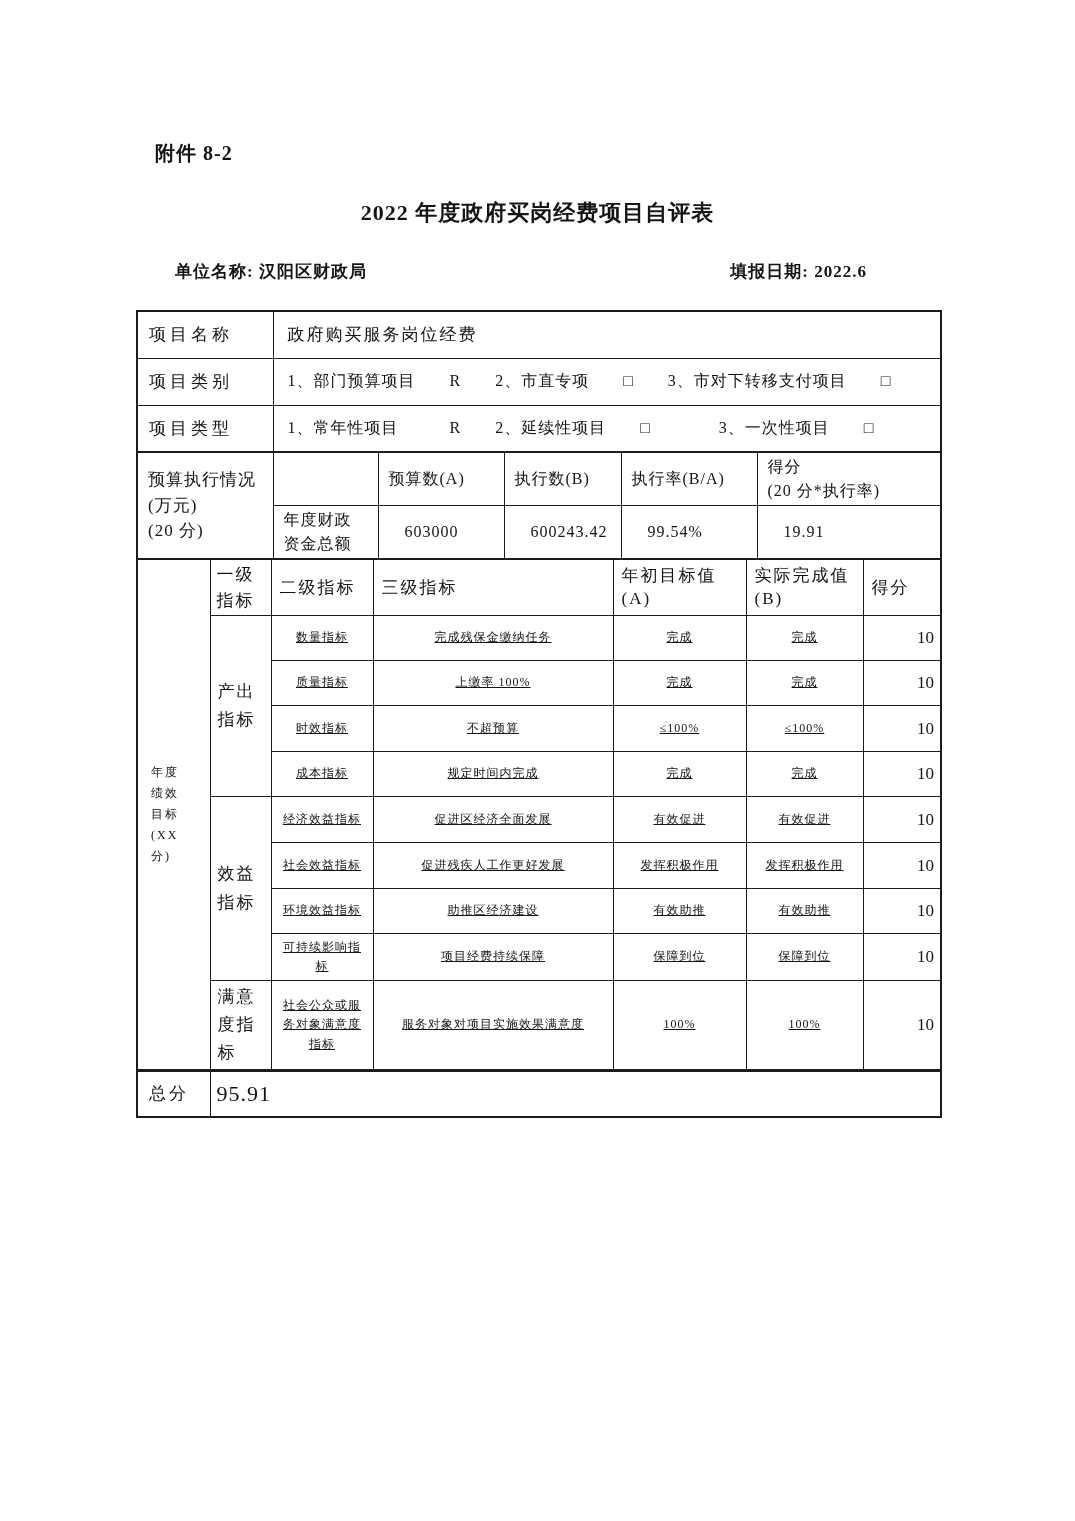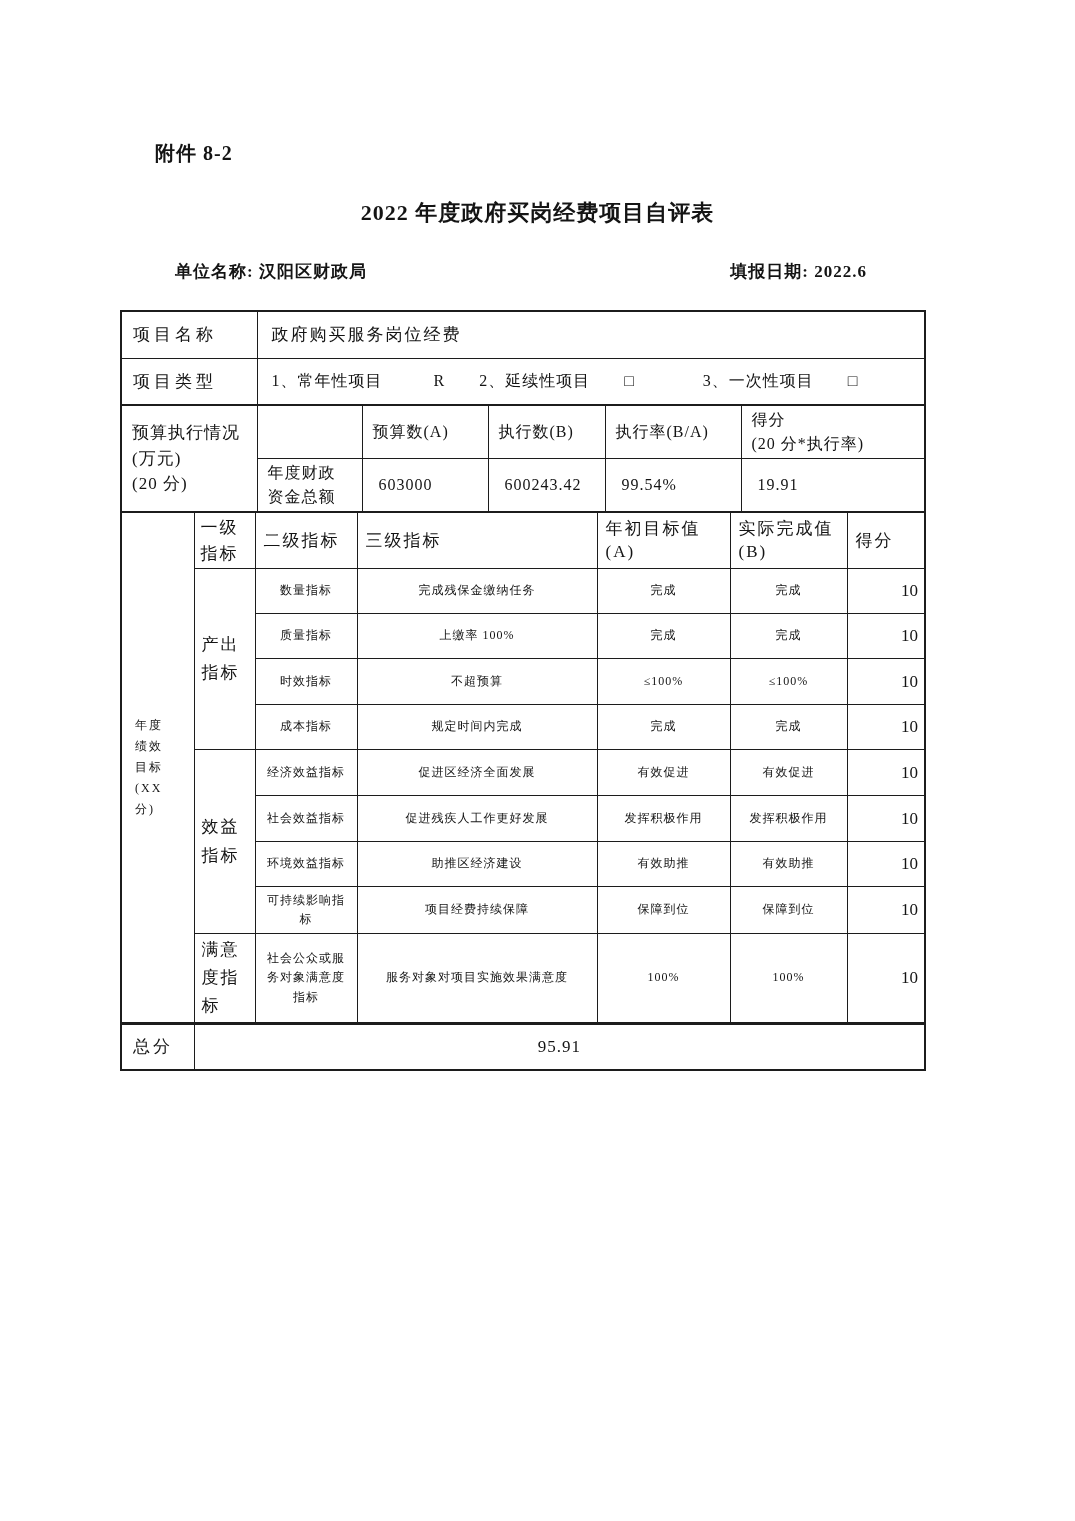--- a/index.html
+++ b/index.html
@@ -37,21 +37,21 @@
     left: 175px;
     width: 692px;
     display: flex;
     justify-content: space-between;
     font-size: 17px;
     font-weight: bold;
     letter-spacing: 1px;
   }
   .tables {
     position: absolute;
-    left: 120px;
+    left: 136px;
     top: 310px;
     width: 920px;
   }
   table {
     border-collapse: collapse;
     table-layout: fixed;
     width: 804px;
     border: 2px solid #1c1c1c;
   }
   .t2, .t3, .t4 { margin-top: -2px; }
@@ -60,38 +60,38 @@
     border: 1px solid #1c1c1c;
     vertical-align: middle;
     padding: 2px 6px;
     overflow: hidden;
   }
   
   .c-lbl   { font-size: 17px; letter-spacing: 4px; padding-left: 11px; }
   .c-val   { font-size: 17px; letter-spacing: 2px; padding-left: 14px; }
   .c-opts  { font-size: 16px; letter-spacing: 1px; padding-left: 14px; white-space: pre; }
   .c-bud-h { font-size: 16px; letter-spacing: 1px; padding-left: 10px; }
-  .c-bud-v { font-size: 16px; letter-spacing: 1px; padding-left: 16px; }
+  .c-bud-v { font-size: 16px; letter-spacing: 1px; padding-left: 26px; }
   .ml      { white-space: pre-line; line-height: 1.5; }
   .c-group {
     font-size: 17px; letter-spacing: 2px; padding-left: 7px;
     white-space: pre-line; line-height: 1.65; margin-left: 12px;
   }
   .c-annual {
     font-size: 12px; letter-spacing: 2px; padding-left: 13px;
     white-space: pre-line; line-height: 1.75;
   }
   .c-ind-h { font-size: 17px; letter-spacing: 2px; padding-left: 8px; }
   .c-sm {
     font-size: 12px; letter-spacing: 1px; text-align: center;
-    padding: 2px 8px; line-height: 1.6;
+    padding: 2px 8px; line-height: 1.6; text-decoration: underline;
   }
   .c-score { font-size: 17px; text-align: right; letter-spacing: 0; }
   .c-total-lbl { font-size: 17px; letter-spacing: 3px; padding-left: 11px; }
-  .c-total-val { font-size: 17px; text-align: center; letter-spacing: 1px; }
+  .c-total-val { font-size: 22px; letter-spacing: 1px; }
 </style>
 </head>
 <body>
 
 <div class="page">
 
   <div class="attachment">附件 8-2</div>
   <div class="doc-title">2022 年度政府买岗经费项目自评表</div>
 
   <div class="meta-row">
@@ -105,20 +105,24 @@
       <colgroup>
           <col style="width:136px">
           <col style="width:306px">
           <col style="width:222px">
           <col style="width:140px">
         </colgroup>
       <tbody>
           <tr style="height:47px">
         <td class="c-lbl">项目名称</td>
         <td class="c-val" colspan="3">政府购买服务岗位经费</td>
+      </tr>
+      <tr style="height:47px">
+        <td class="c-lbl">项目类别</td>
+        <td class="c-opts" colspan="3">1、部门预算项目　　R　　2、市直专项　　□　　3、市对下转移支付项目　　□</td>
       </tr>
       <tr style="height:47px">
         <td class="c-lbl">项目类型</td>
         <td class="c-opts" colspan="3">1、常年性项目　　　R　　2、延续性项目　　□　　　　3、一次性项目　　□</td>
       </tr>
     </tbody>
       </table>
 
     <table class="t2">
       <colgroup>

